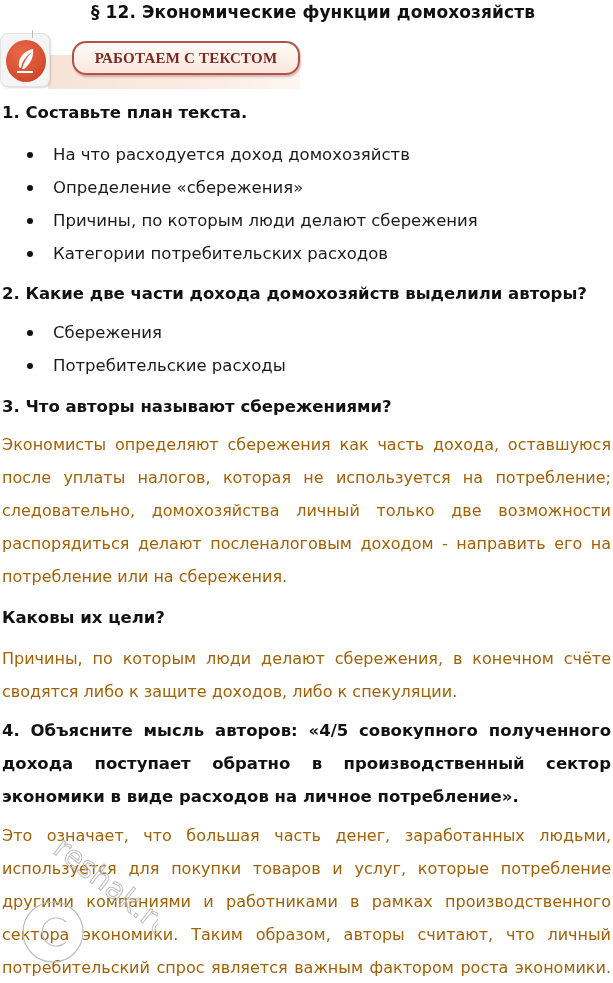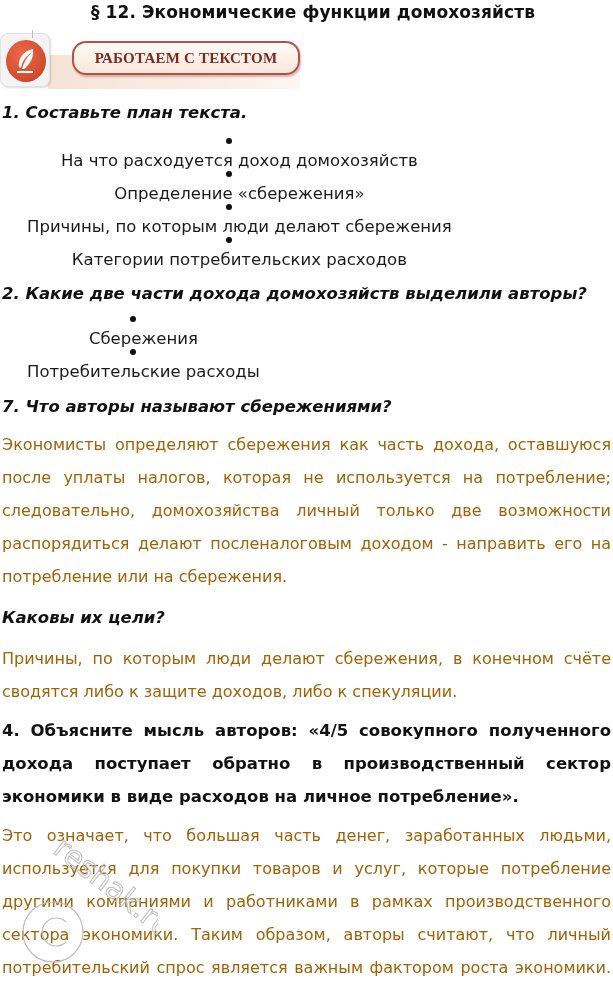--- a/index.html
+++ b/index.html
@@ -37,26 +37,25 @@
     display: flex; align-items: center; justify-content: center;
   }
   .label-pill span {
     font-family: "Liberation Serif", "DejaVu Serif", serif; font-weight: bold;
     font-size: 15px; color: #7a2a22; letter-spacing: 0.2px;
   }
 
   .q-heading {
     position: absolute; left: 2px; font-weight: bold; font-size: 16.5px; color: #111;
     white-space: nowrap;
-    font-style: italic;
   }
   .bullet-list { position: absolute; left: 27px; list-style: none; }
   .bullet-list li {
     font-size: 16.5px; height: 33px; line-height: 33px; display: flex; align-items: center;
-    white-space: nowrap; color: #1a1a1a; flex-direction: column;
+    white-space: nowrap; color: #1a1a1a;
   }
   .bullet-list li .dot {
     display: inline-block; width: 6px; height: 6px; border-radius: 50%; background: #111;
     margin-right: 20px; flex: none;
   }
 
   .para {
     position: absolute; left: 2px; width: 609px; font-size: 16px; line-height: 33px;
     text-align: justify; text-align-last: left; color: #a16207;
   }
@@ -117,21 +116,21 @@
   <li>
       <span class="dot"></span>
       <span>Сбережения</span>
     </li>
   <li>
       <span class="dot"></span>
       <span>Потребительские расходы</span>
     </li>
 </ul>
 
-<div class="q-heading" style="top:397px;">7. Что авторы называют сбережениями?</div>
+<div class="q-heading" style="top:397px;">3. Что авторы называют сбережениями?</div>
 <div class="para" style="top:428px;">
   <span class="line">Экономисты определяют сбережения как часть дохода, оставшуюся</span>
   <span class="line">после уплаты налогов, которая не используется на потребление;</span>
   <span class="line">следовательно, домохозяйства личный только две возможности</span>
   <span class="line">распорядиться делают посленалоговым доходом - направить его на</span>
   <span class="line last">потребление или на сбережения.</span>
 </div>
 
 <div class="q-heading" style="top:608px;">Каковы их цели?</div>
 <div class="para" style="top:642px;">

